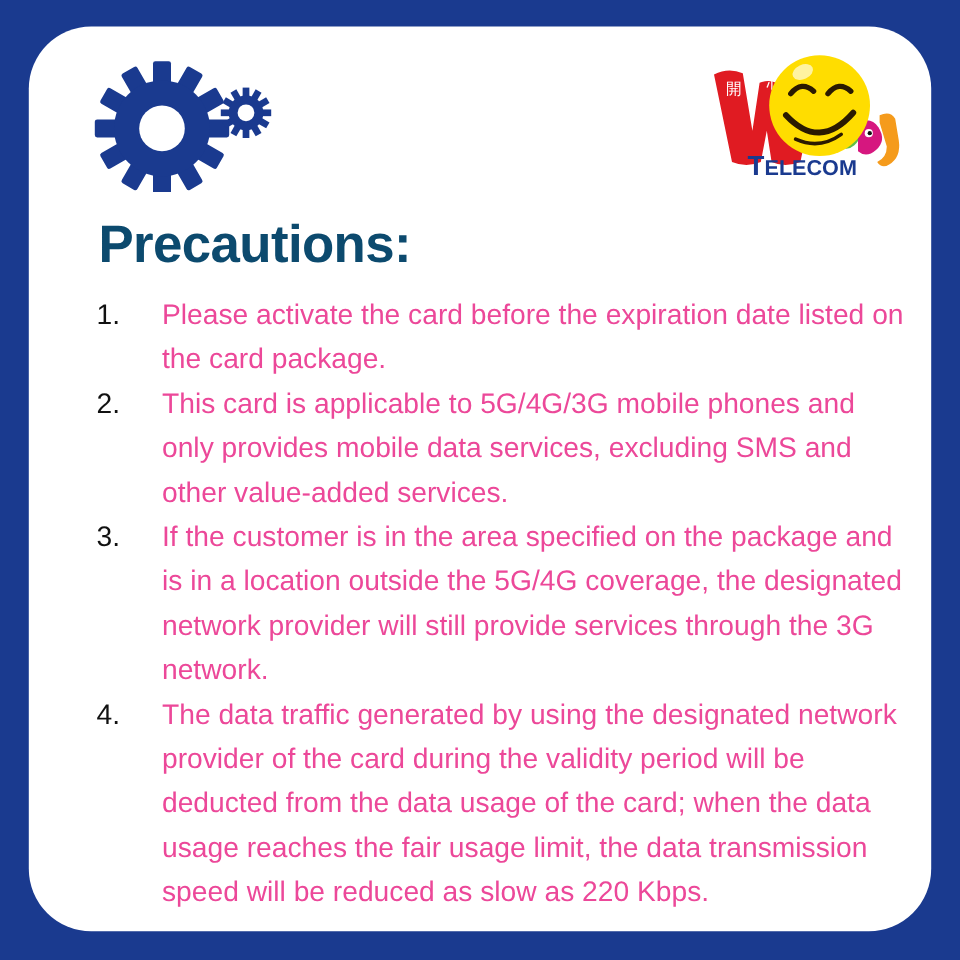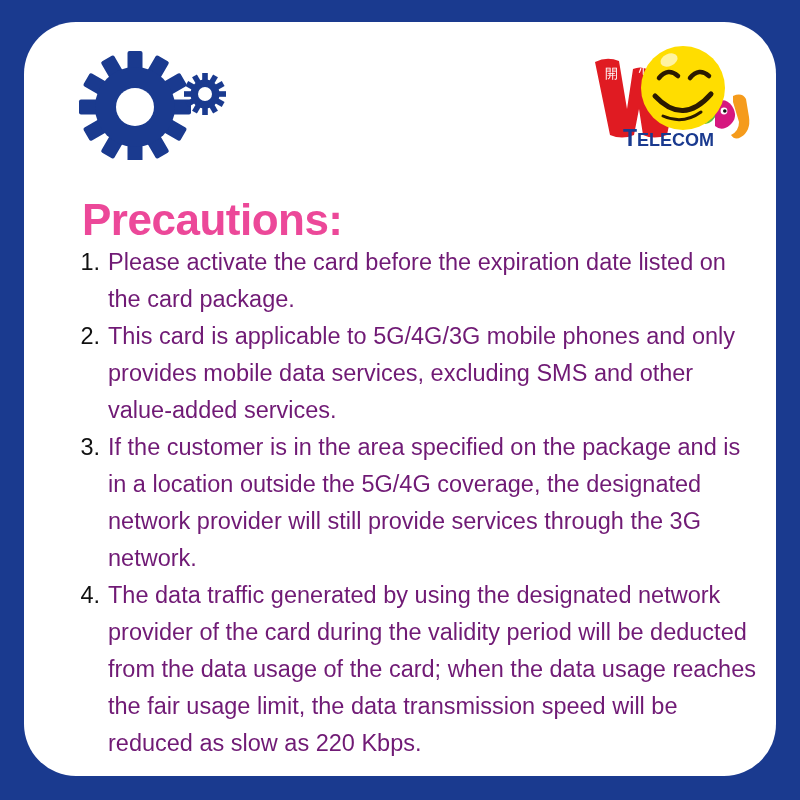--- a/index.html
+++ b/index.html
@@ -46,22 +46,22 @@
     right: 24px;
     top: 16px;
     width: 165px;
     height: 122px;
   }
 
   
   .title {
     position: absolute;
     left: 58px;
-    top: 176px;
-    color: #ec4899;
+    top: 160px;
+    color: #0c4a6e;
     font-size: 44px;
     font-weight: bold;
     letter-spacing: -0.5px;
     line-height: 1;
     white-space: nowrap;
   }
 
   
   .list {
     position: absolute;
@@ -78,21 +78,22 @@
   }
   .num {
     flex: 0 0 auto;
     width: 40px;
     text-align: right;
     padding-right: 8px;
     color: #111111;
   }
   .txt {
     flex: 1 1 auto;
-    color: #701a75;
+    color: #ec4899;
+    margin-left: 27px;
   }
 </style>
 </head>
 <body>
 
 <div id="page">
   <div id="card">
 
     <div class="header">
 

